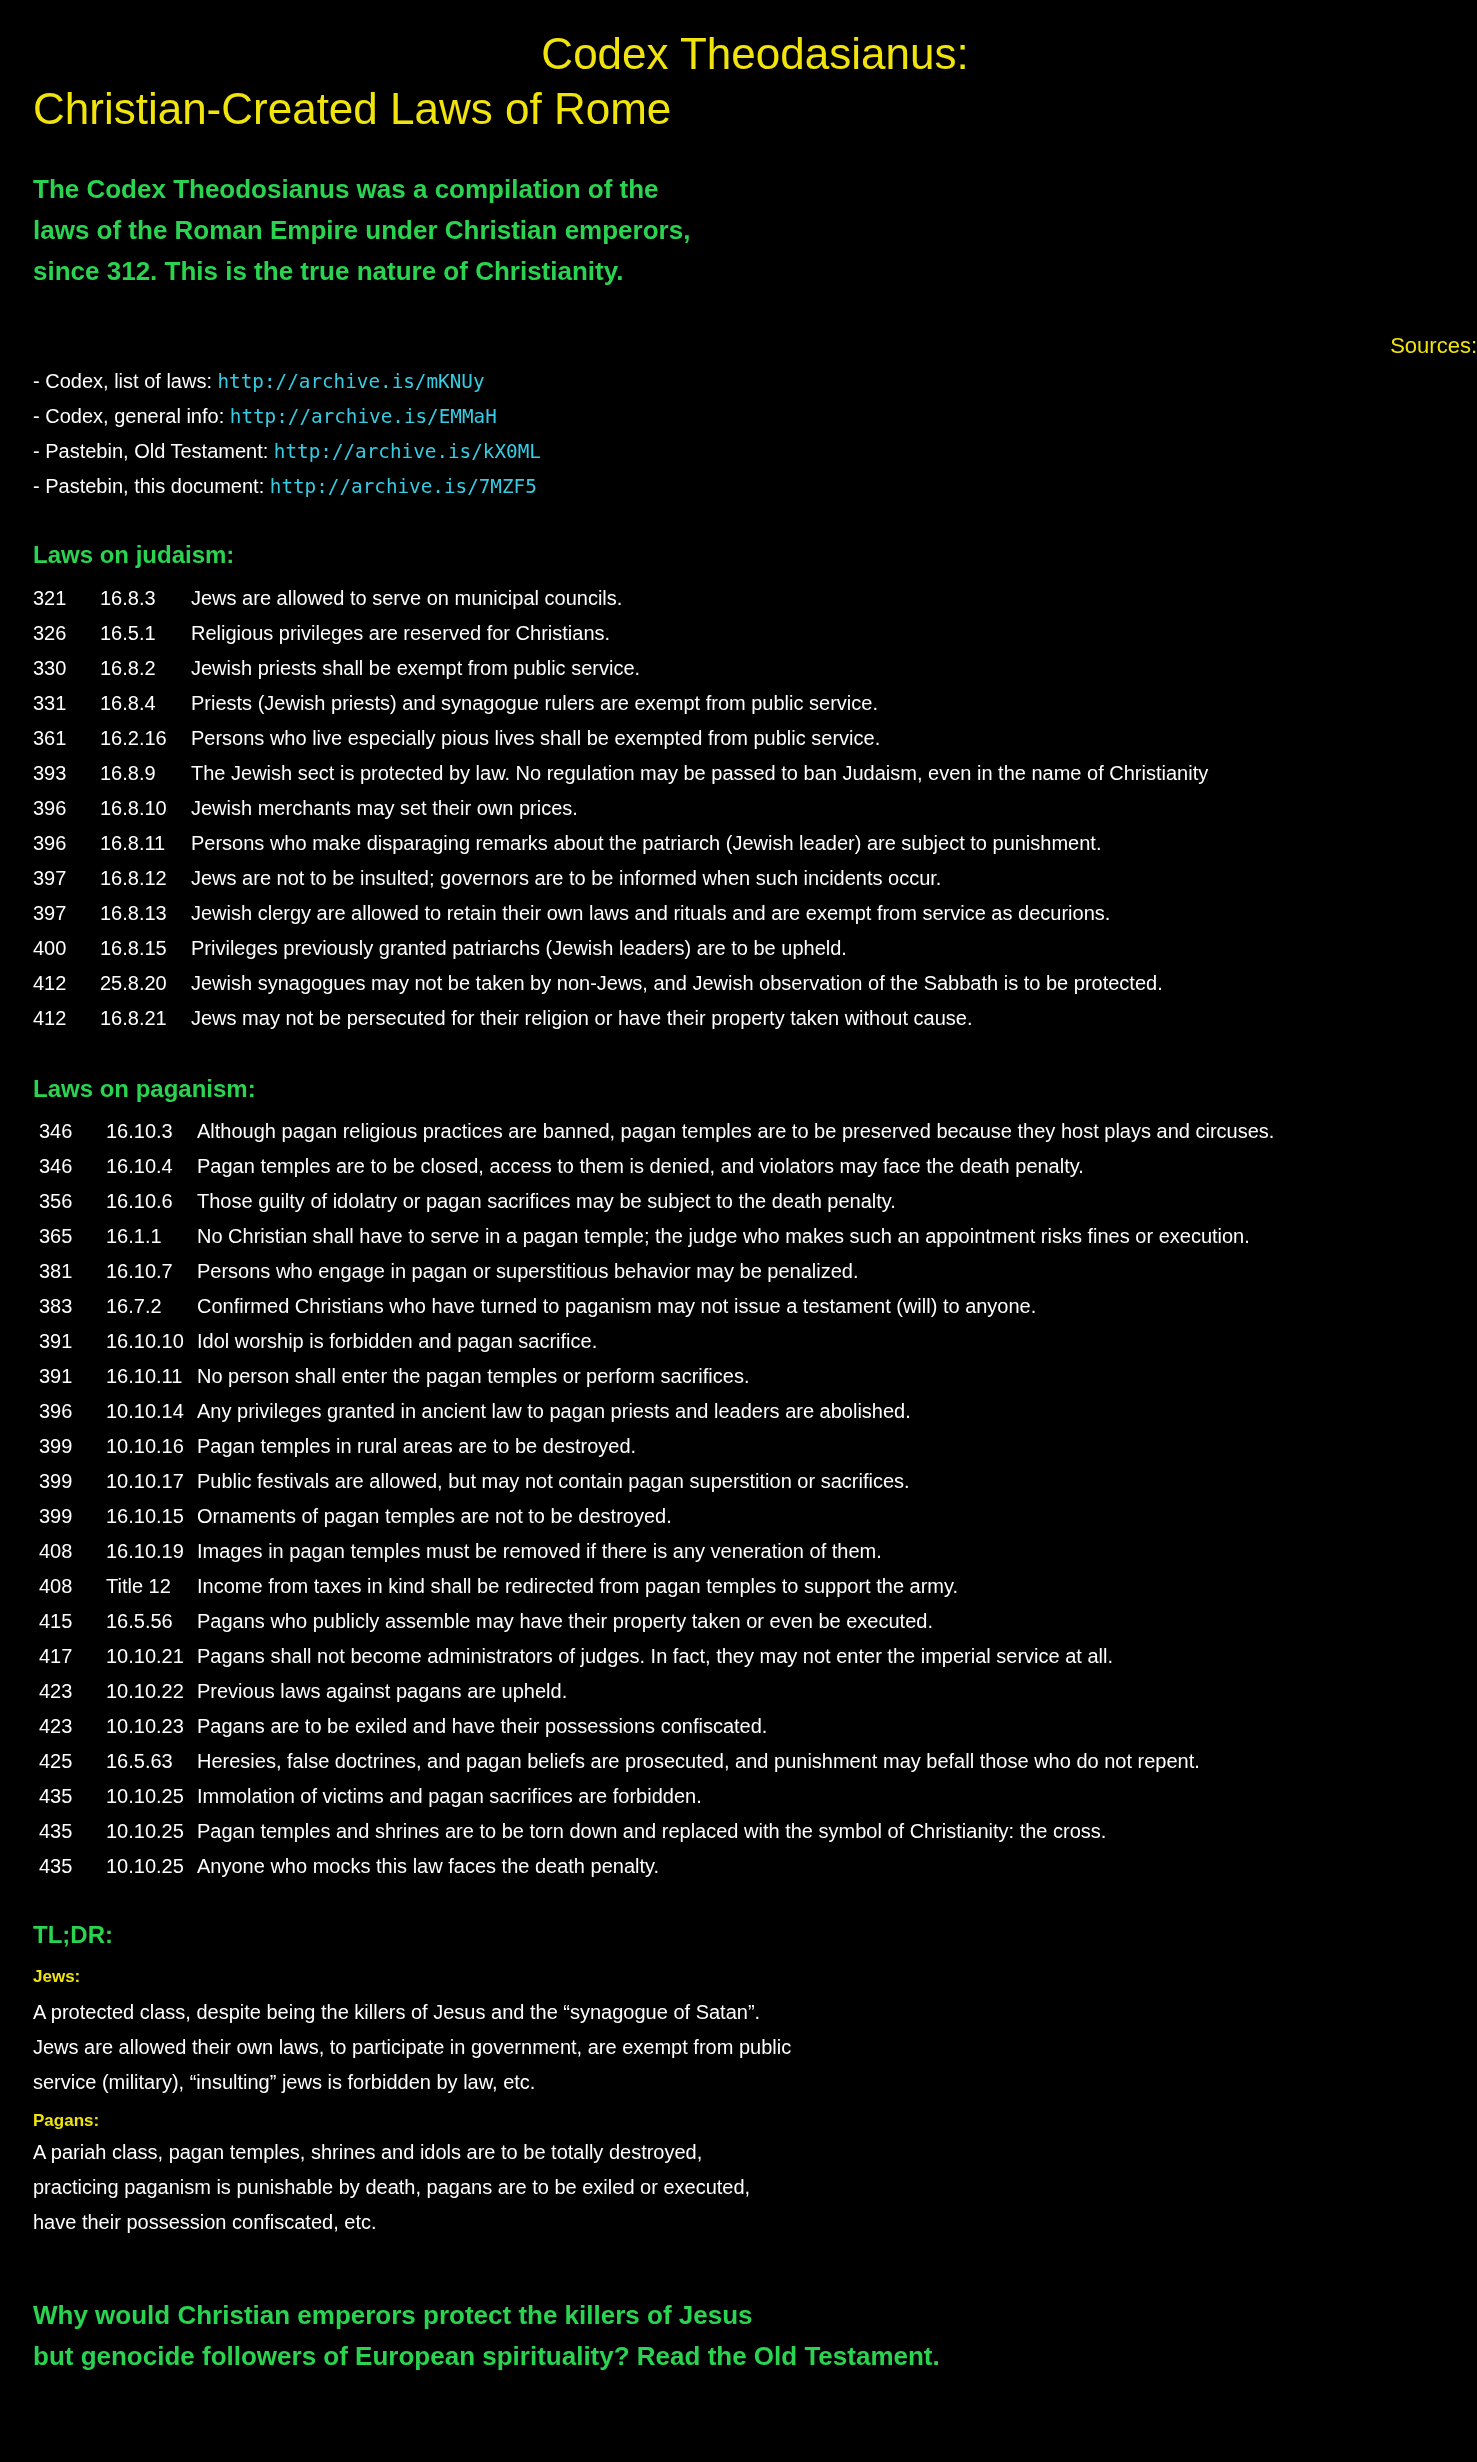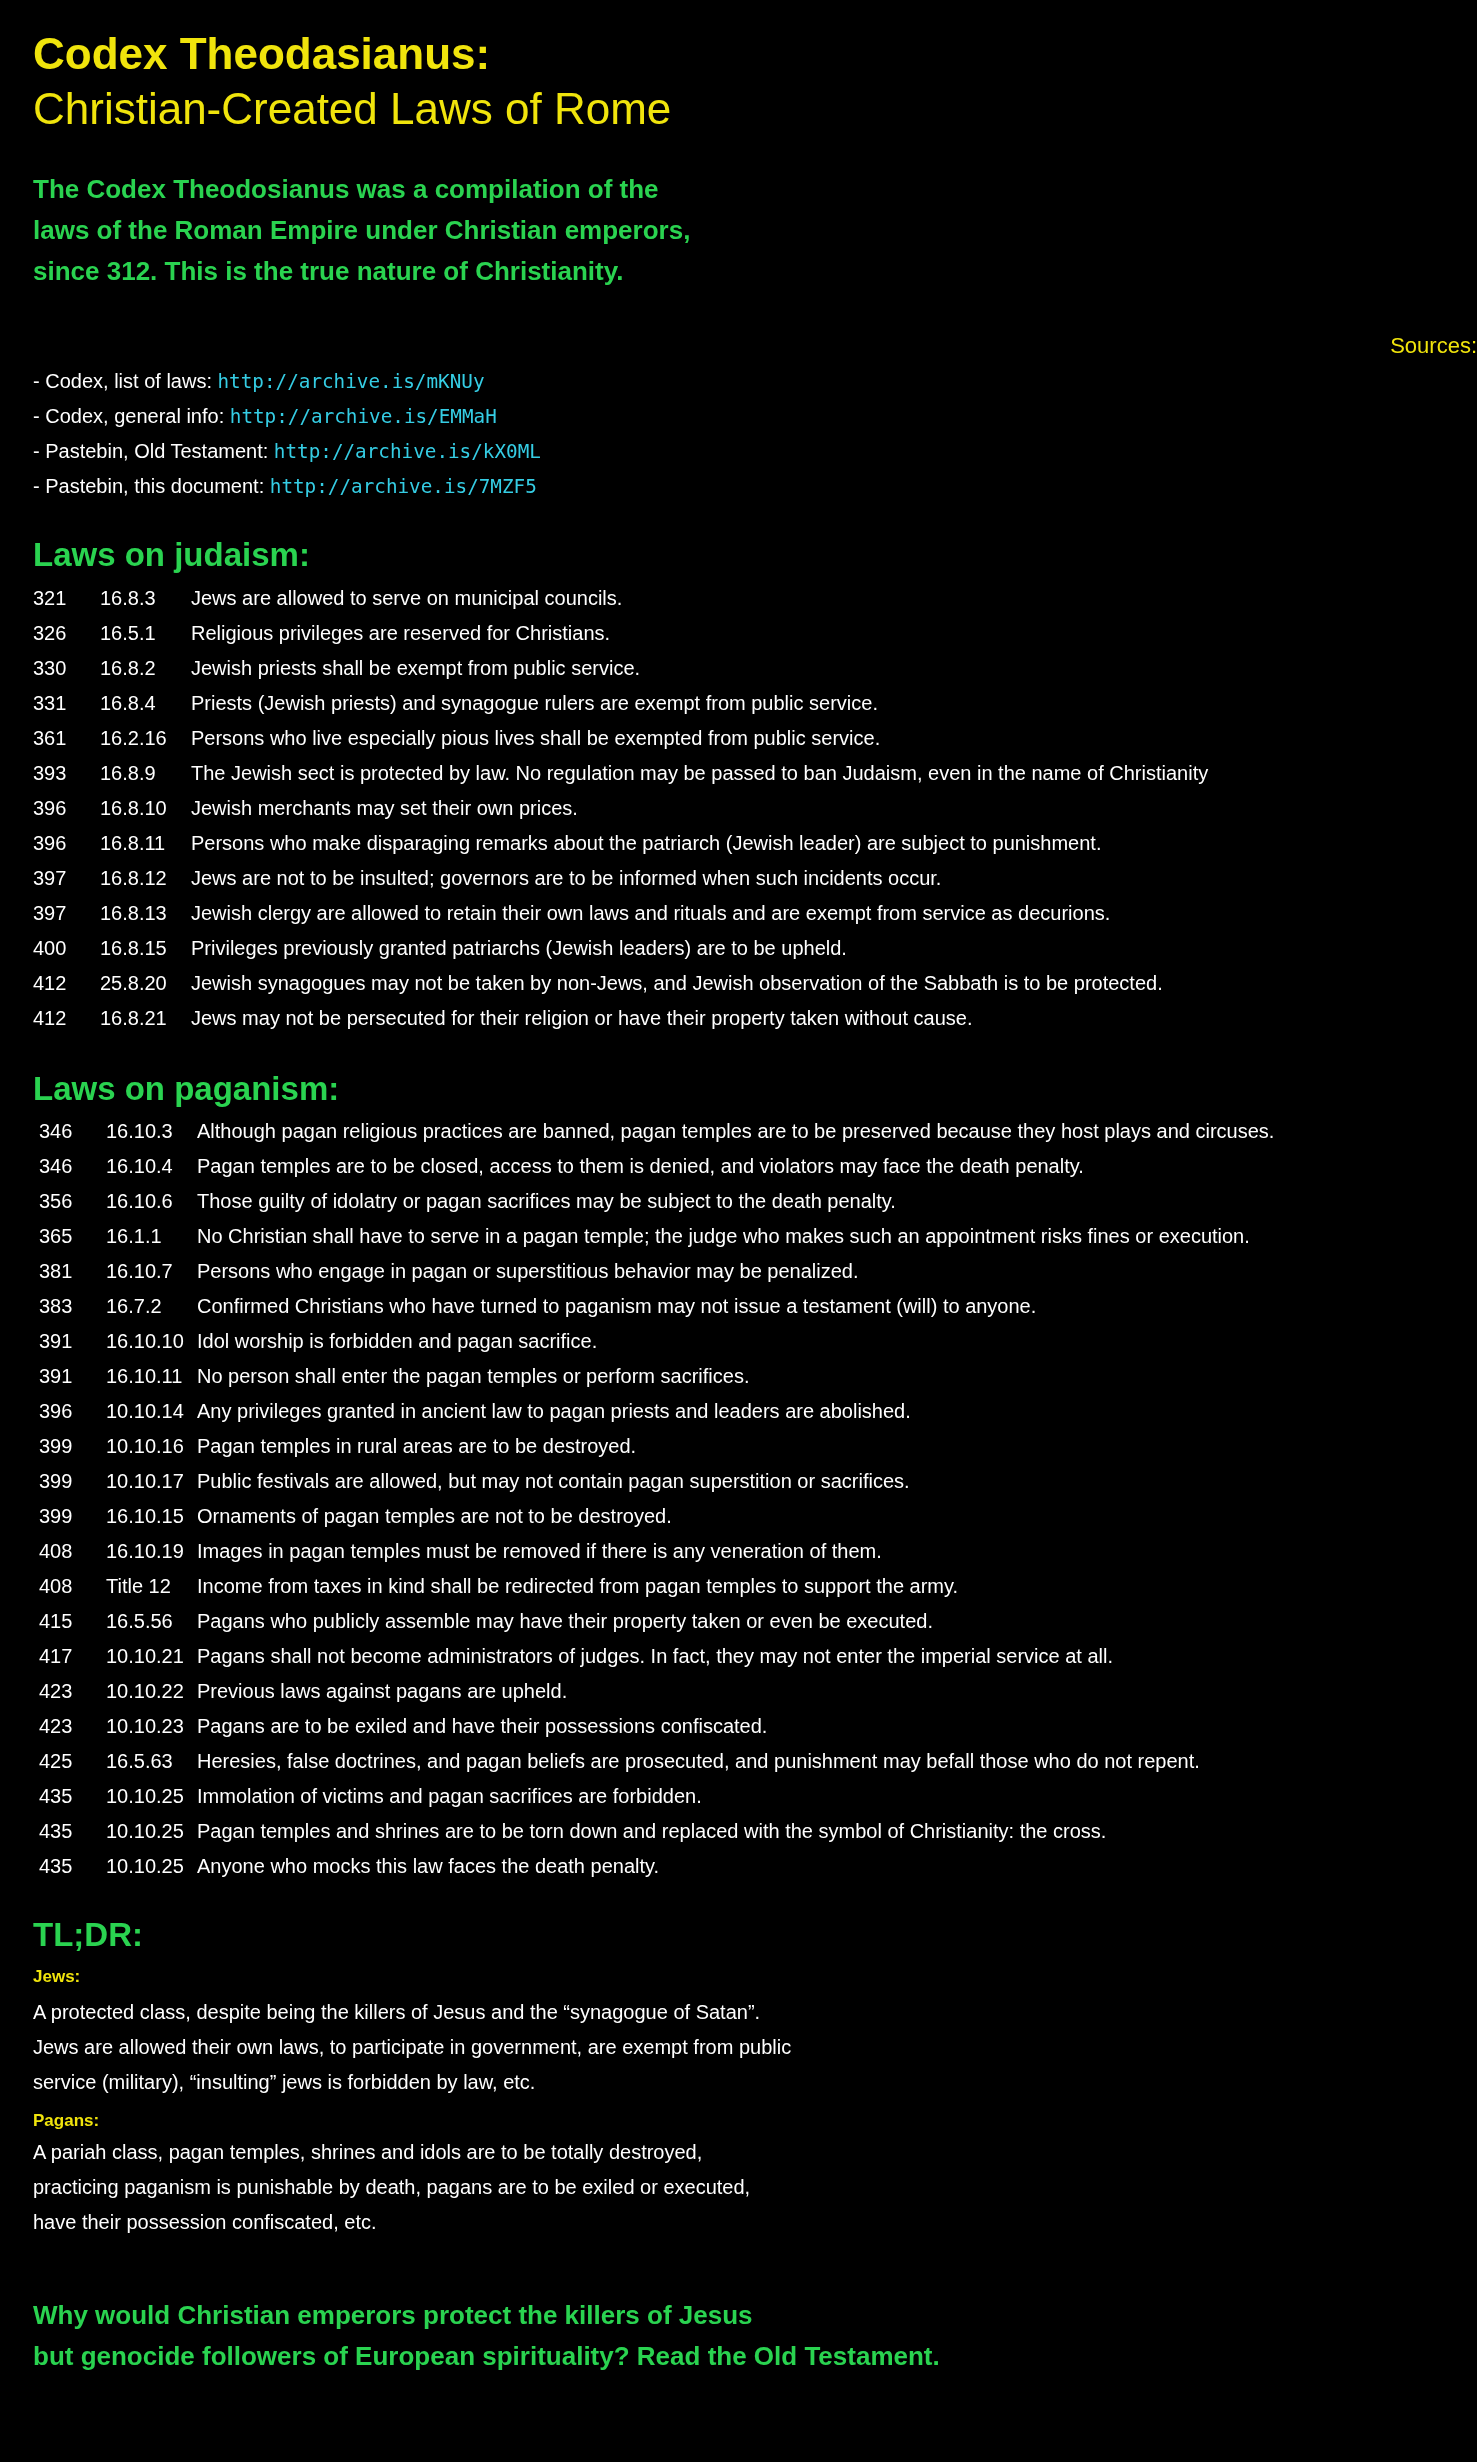--- a/index.html
+++ b/index.html
@@ -19,21 +19,21 @@
     padding: 26px 0 0 33px;
   }
 
   
   .title {
     margin: 0;
     font-size: 44px;
     line-height: 55px;
     color: var(--yellow, #f0e40c);
   }
-  .title .t1 { font-weight: 700; display: block; }
+  .title .t1 { font-weight: 400; display: block; text-align: center; }
   .title .t2 { font-weight: 400; display: block; }
 
   
   .green-para {
     margin: 0;
     font-size: 26px;
     line-height: 41px;
     font-weight: 700;
     color: var(--green, #2ad350);
   }
@@ -58,21 +58,21 @@
   .source-url {
     font-family: "DejaVu Sans Mono", monospace;
     font-size: 19.3px;
     color: var(--cyan, #35cde4);
     text-decoration: none;
     cursor: pointer;
   }
 
   
   .section-heading {
-    font-size: 33px;
+    font-size: 24px;
     line-height: 39px;
     font-weight: 700;
     color: var(--green, #2ad350);
   }
   .heading-judaism  { margin-top: 31px; }
   .heading-paganism { margin-top: 33px; }
   .heading-tldr     { margin-top: 31px; }
 
   
   .law-table { display: block; }

